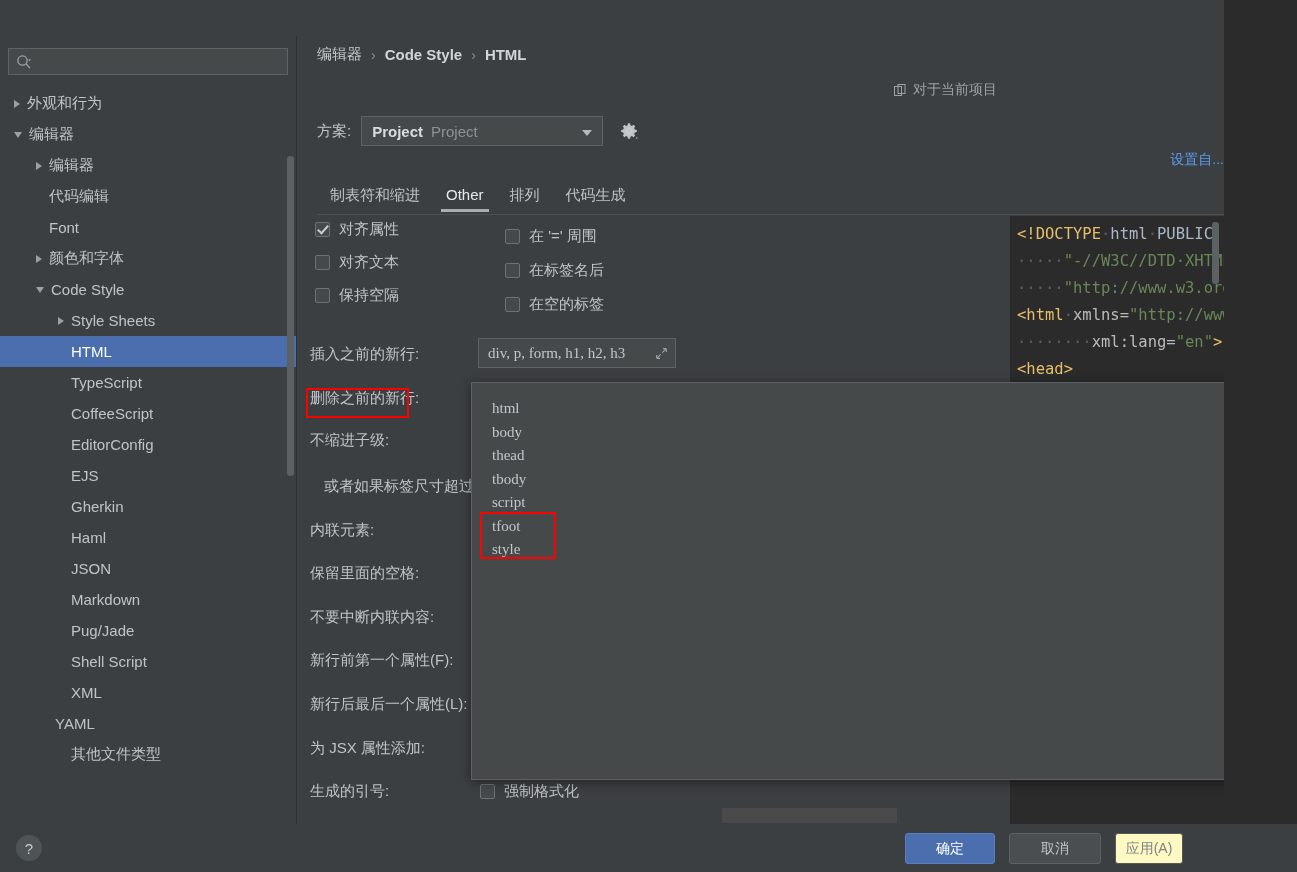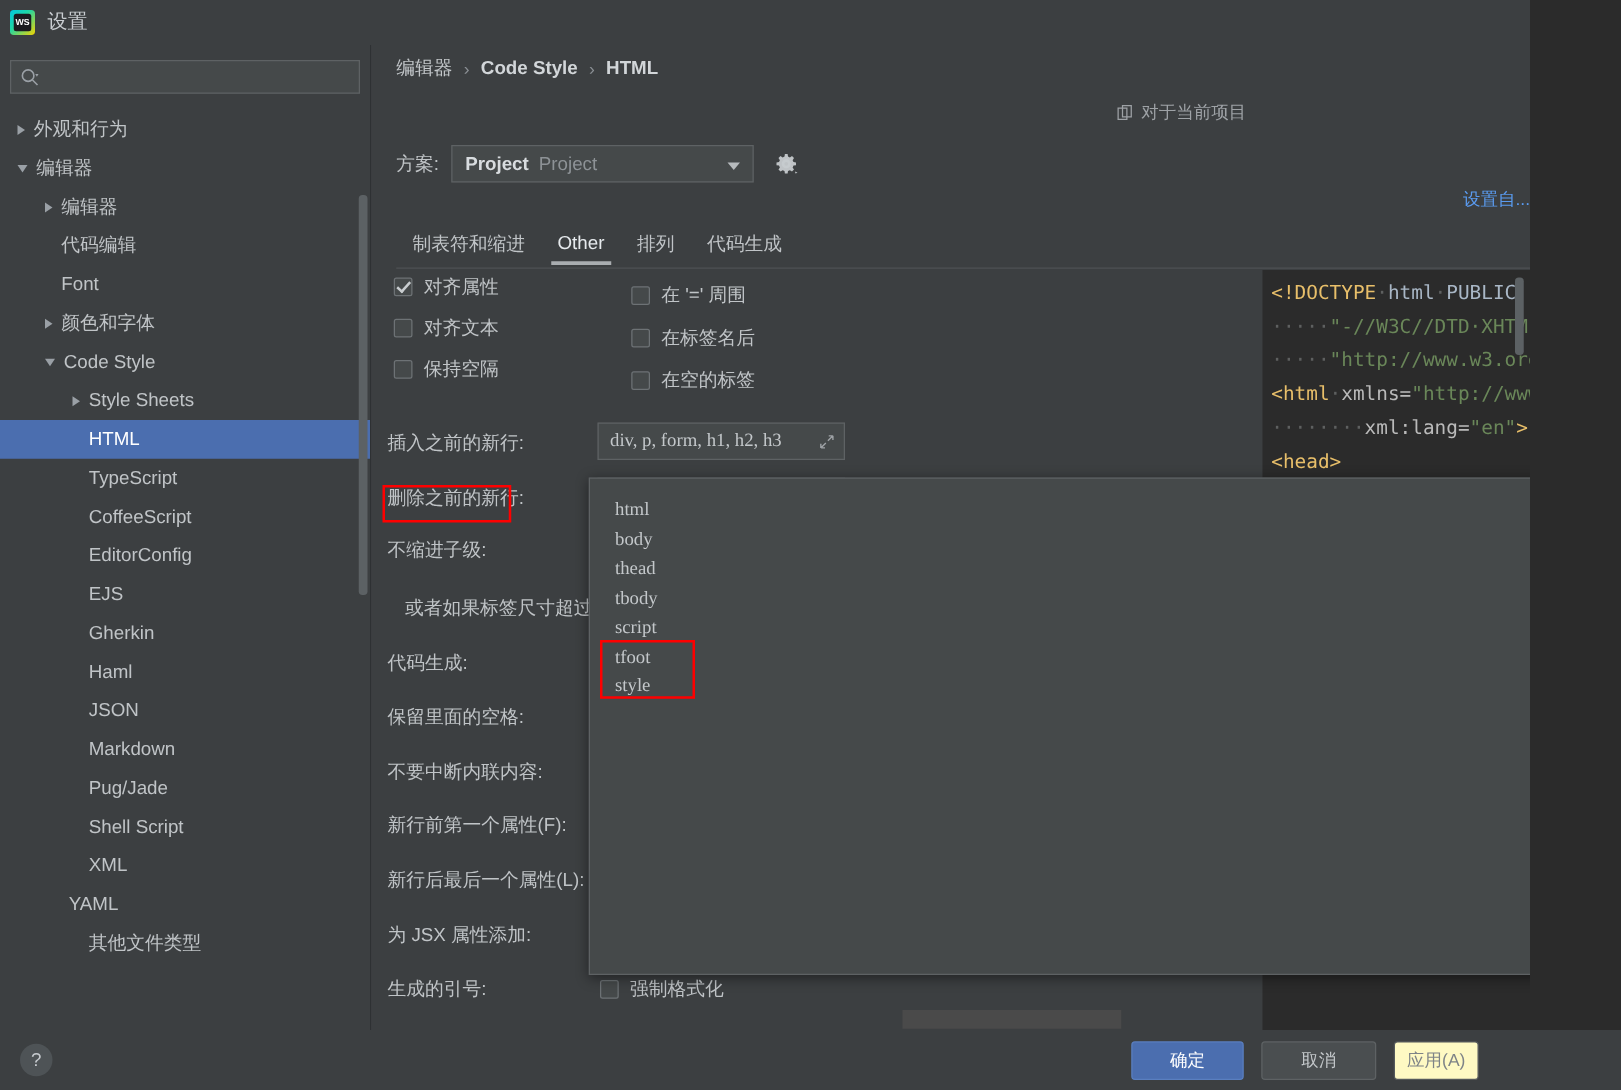--- a/index.html
+++ b/index.html
@@ -280,26 +280,20 @@
   #right-gutter {
     position: absolute; left: 1224px; top: 0; width: 73px; height: 824px;
     background: #2b2b2b;
   }
 </style>
 </head>
 <body>
 
 <div id="app">
 
-  <div id="titlebar">
-    <div id="app-icon">
-      <div class="inner">WS</div>
-    </div>
-    <div id="win-title">设置</div>
-  </div>
   <div id="close-btn">
     <svg width="16" height="16" viewBox="0 0 16 16">
       <path d="M2.5 2.5 L13.5 13.5 M13.5 2.5 L2.5 13.5" stroke="#b8bcbf" stroke-width="1.4" fill="none"></path>
     </svg>
   </div>
 
   <div id="sidebar">
     <div id="search-wrap">
       <svg id="search-icon" width="16" height="16" viewBox="0 0 16 16">
         <circle cx="6.5" cy="6.5" r="4.6" stroke="#9aa0a6" stroke-width="1.3" fill="none"></circle>
@@ -544,21 +538,21 @@
         <div class="field-label" style="left: 13px; top: 173px;">删除之前的新行:</div>
         <div class="txtfield" style="left: 181px; top: 166px; width: 198px;">
           <span>br</span>
           <svg class="expand-icon" width="13" height="13" viewBox="0 0 14 14">
             <path d="M12.2 1.8 L7.9 6.1 M12.2 1.8 L8.6 1.8 M12.2 1.8 L12.2 5.4" stroke="#9ea2a6" stroke-width="1.2" fill="none"></path>
             <path d="M1.8 12.2 L6.1 7.9 M1.8 12.2 L5.4 12.2 M1.8 12.2 L1.8 8.6" stroke="#9ea2a6" stroke-width="1.2" fill="none"></path>
           </svg>
         </div>
         <div class="field-label" style="left: 13px; top: 215px;">不缩进子级:</div>
         <div class="field-label" style="left: 27px; top: 261px;">或者如果标签尺寸超过</div>
-        <div class="field-label" style="left: 13px; top: 305px;">代码生成:</div>
+        <div class="field-label" style="left: 13px; top: 305px;">内联元素:</div>
         <div class="field-label" style="left: 13px; top: 348px;">保留里面的空格:</div>
         <div class="field-label" style="left: 13px; top: 392px;">不要中断内联内容:</div>
         <div class="field-label" style="left: 13px; top: 435px;">新行前第一个属性(F):</div>
         <div class="field-label" style="left: 13px; top: 479px;">新行后最后一个属性(L):</div>
         <div class="field-label" style="left: 13px; top: 523px;">为 JSX 属性添加:</div>
         <div class="field-label" style="left: 13px; top: 566px;">生成的引号:</div>
       </div>
 
     <div id="code"><div class="ln"><span class="t-tag">&lt;!DOCTYPE</span><span class="t-dot">·</span><span class="t-txt">html</span><span class="t-dot">·</span><span class="t-txt">PUBLIC</span></div><div class="ln"><span class="t-dot">·····</span><span class="t-str">"-//W3C//DTD·XHTML·1.0·Transitional//EN"</span></div><div class="ln"><span class="t-dot">·····</span><span class="t-str">"http://www.w3.org/TR/xhtml1/DTD/xhtml1-tr</span></div><div class="ln"><span class="t-tag">&lt;html</span><span class="t-dot">·</span><span class="t-attr">xmlns=</span><span class="t-str">"http://www.w3.org/1999/xhtml"</span></div><div class="ln"><span class="t-dot">········</span><span class="t-attr">xml:lang=</span><span class="t-str">"en"</span><span class="t-tag">&gt;</span></div><div class="ln"><span class="t-tag">&lt;head&gt;</span></div><div class="ln"><span class="t-dot">··</span><span class="t-tag">&lt;title&gt;</span><span class="t-txt">ReSharper:·The·Most·Intelligent·Add-I</span></div></div>
     <div id="code-scrollbar"></div>

